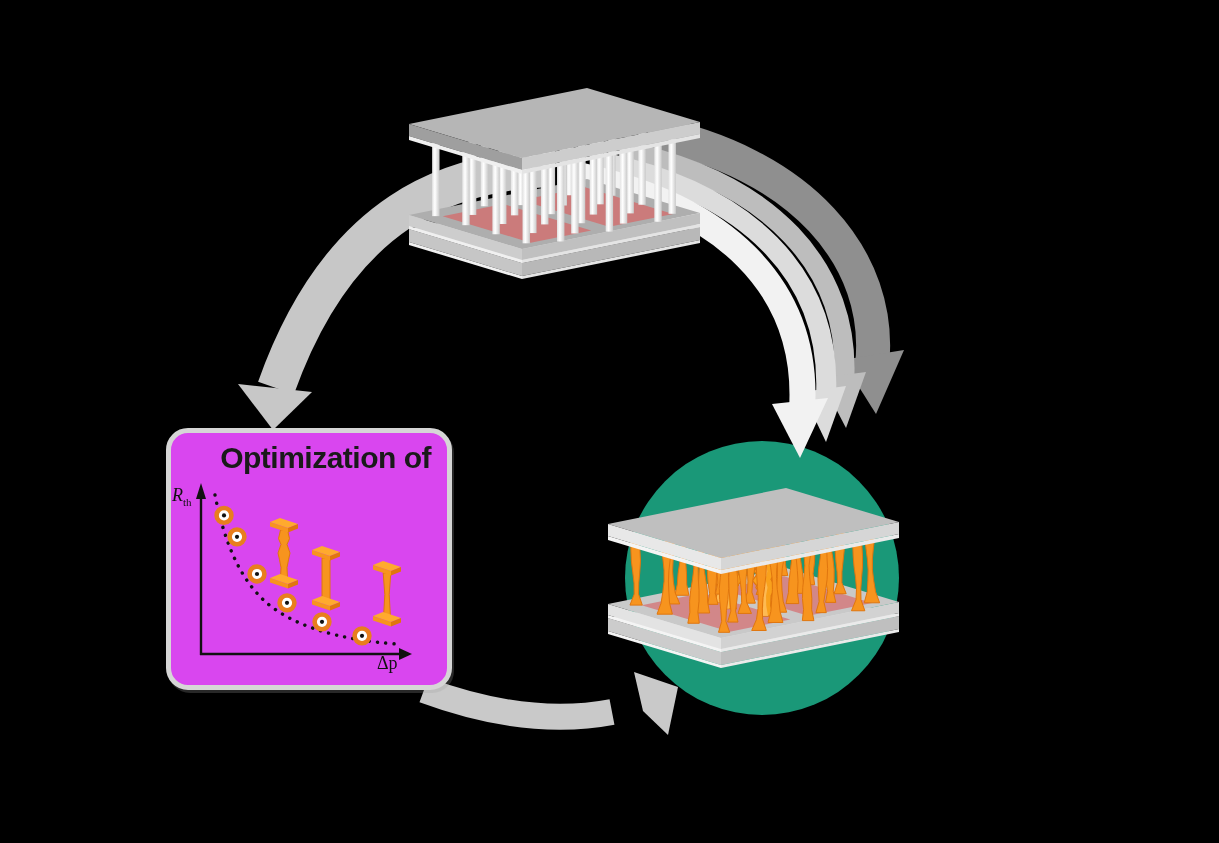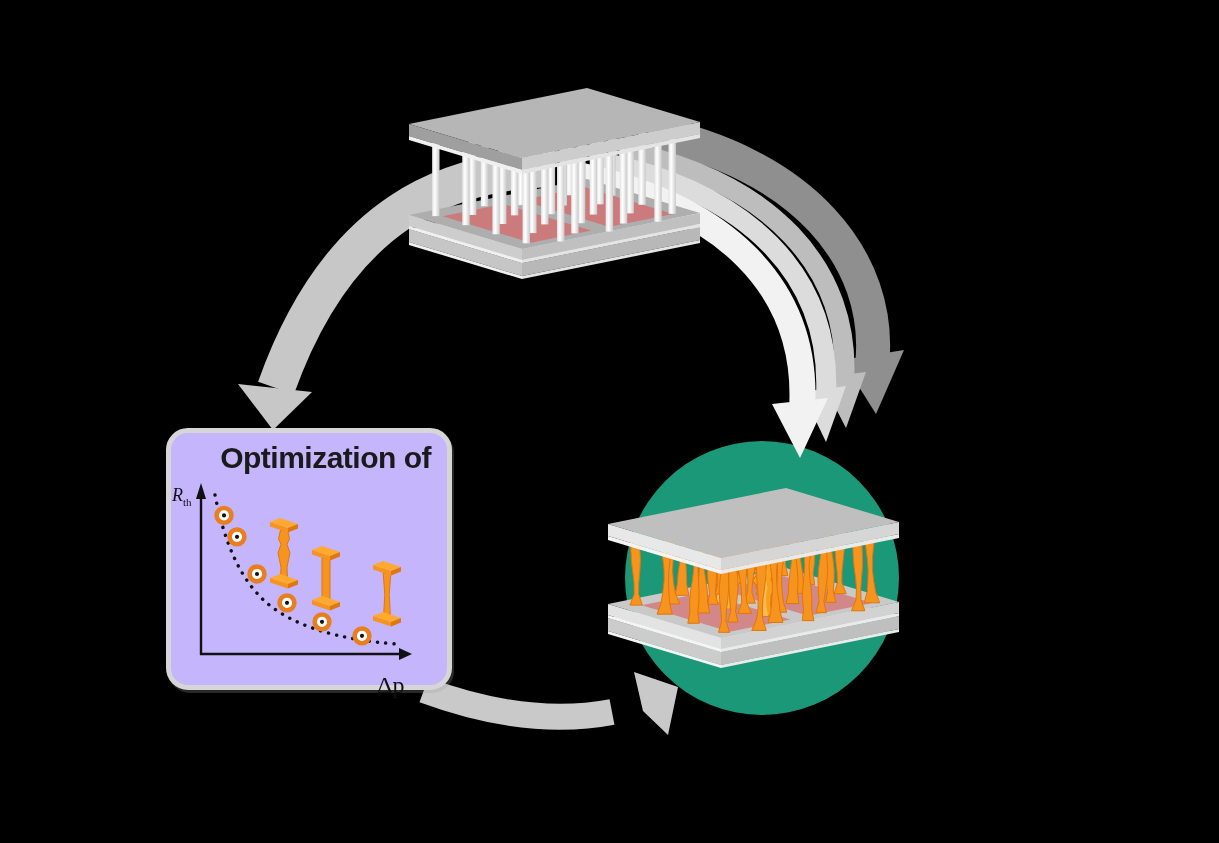--- a/index.html
+++ b/index.html
@@ -1,30 +1,30 @@
 <!DOCTYPE html>
 <html><head>
 <meta charset="utf-8">
 <style>
   html,body{margin:0;padding:0;background:#000;}
   #stage{position:relative;width:1219px;height:843px;background:#000;overflow:hidden;
          font-family:"Liberation Sans", sans-serif;}
   #scene{position:absolute;left:0;top:0;}
   #opt-box{position:absolute;left:166px;top:428px;width:276px;height:252px;
-           background:#c4b5fd;border:5px solid #d6d6d6;border-radius:22px;
+           background:#d946ef;border:5px solid #d6d6d6;border-radius:22px;
            box-shadow:2px 3px 0 rgba(160,160,160,.25);}
   #opt-title{position:absolute;top:8px;right:16px;text-align:right;
              font-weight:bold;font-size:30px;line-height:34px;color:#1a1a1a;letter-spacing:-.5px;}
   #opt-title span{display:block;}
   #chart-svg{position:absolute;left:0;top:0;}
   .axis-label{position:absolute;color:#111;font-family:"Liberation Serif", serif;}
   #ylab{left:1px;top:52px;font-size:18px;text-align:center;}
   #ylab .sym{font-style:italic;}
   #ylab sub{font-size:11px;}
-  #xlab{left:206px;top:239px;font-size:24px;}
+  #xlab{left:206px;top:220px;font-size:18px;}
 </style>
 </head>
 <body>
 
 <div id="stage">
 
   <svg id="scene" width="1219" height="843">
     <defs>
       <linearGradient id="gpin" x1="0" y1="0" x2="1" y2="0">
         <stop offset="0" stop-color="#e3e3e3"></stop>

